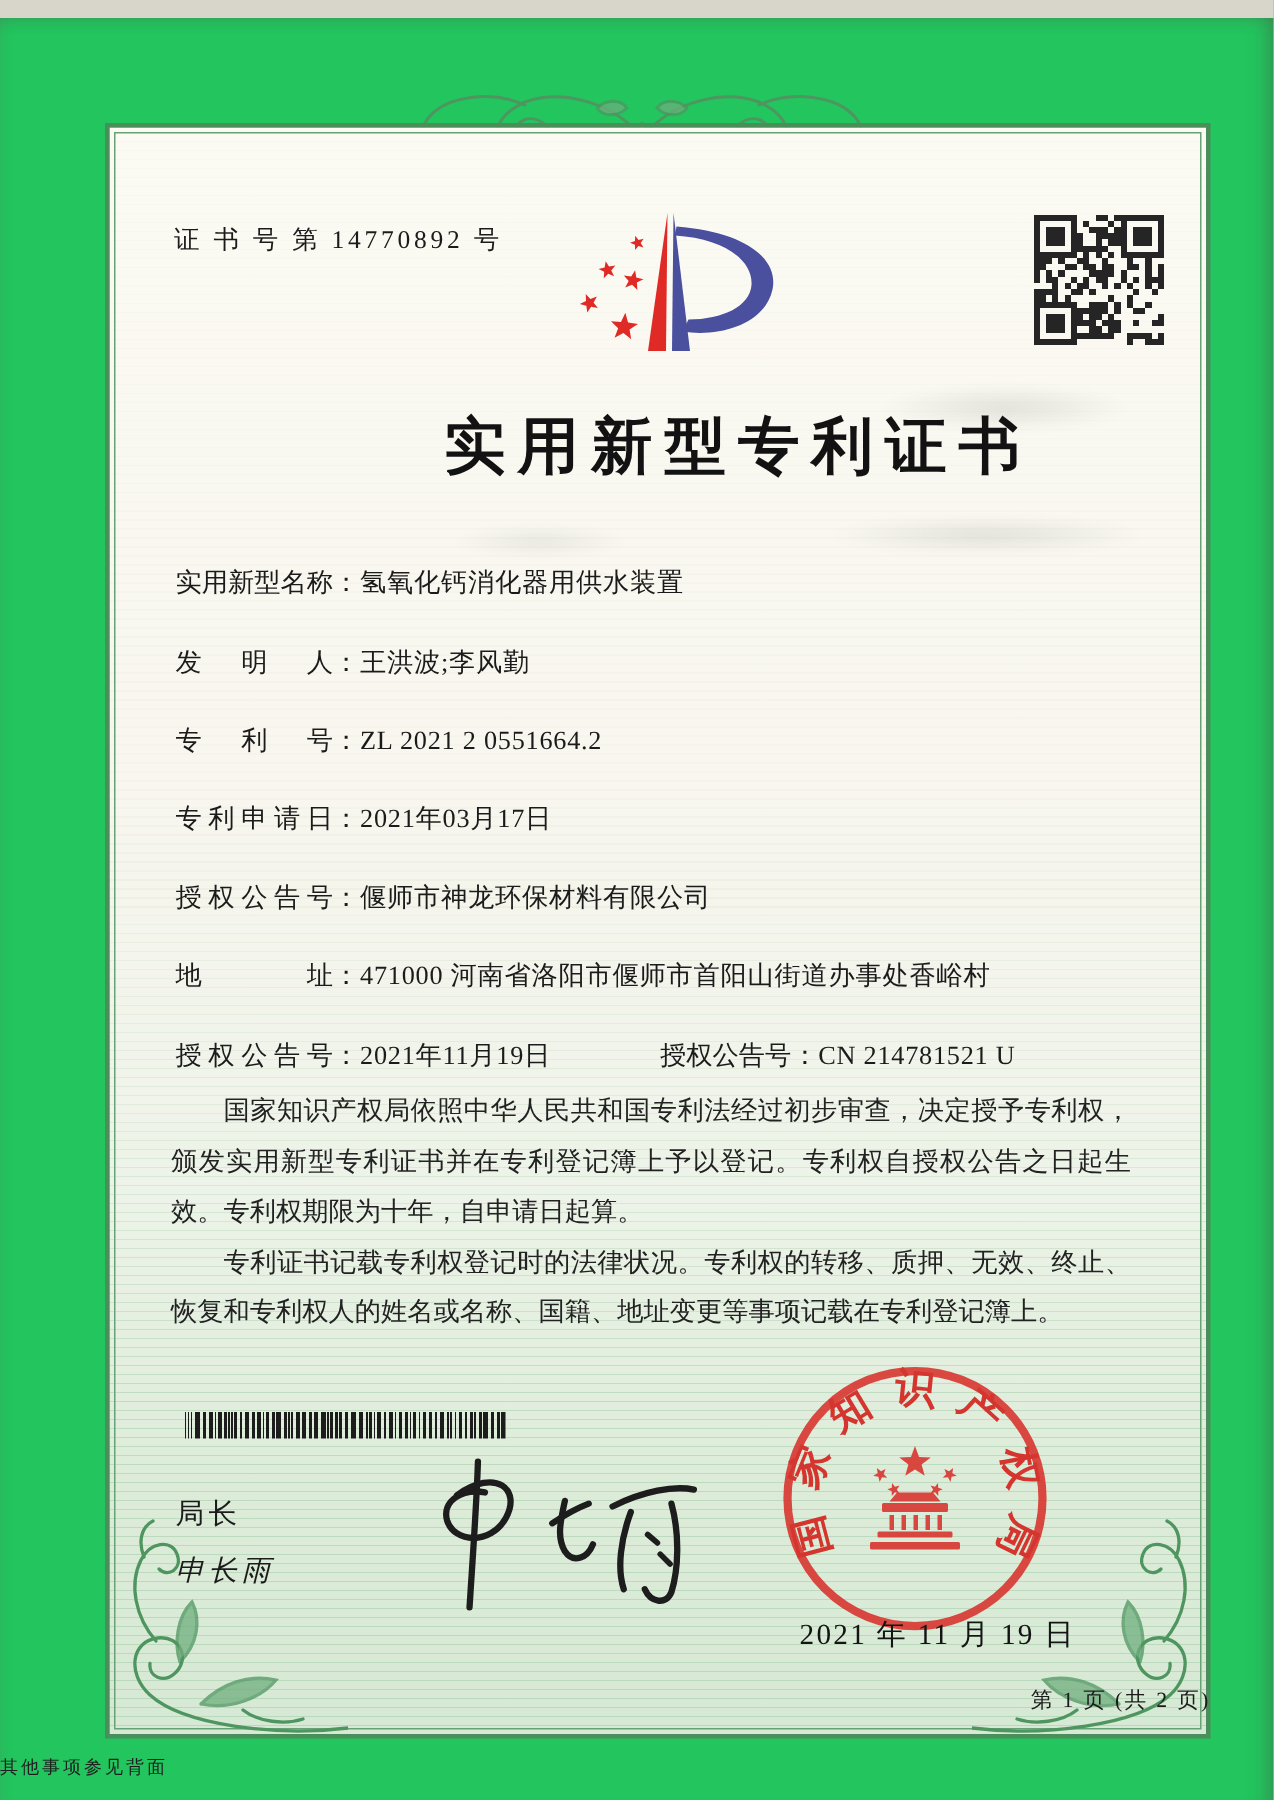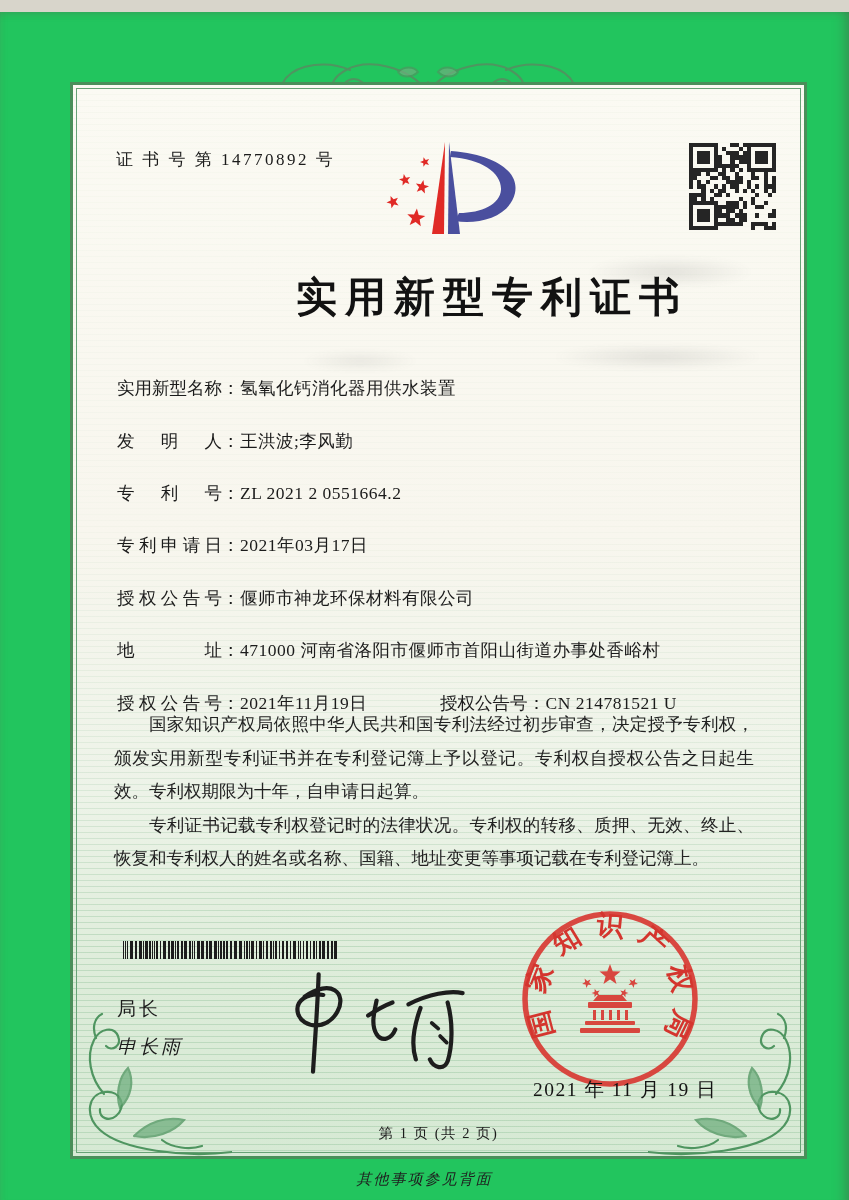--- a/index.html
+++ b/index.html
@@ -45,33 +45,33 @@
   .g3{left:300px;top:338px;width:120px;height:22px;opacity:.10;}
 
   .frow{position:absolute;left:117px;font-size:17.5px;white-space:nowrap;}
   .r0{top:364px}.r1{top:417px}.r2{top:469px}.r3{top:521px}.r4{top:574px}.r5{top:626px}.r6{top:679px}
   .flabel{display:inline-block;width:105px;text-align:justify;text-align-last:justify;vertical-align:bottom;}
   .fcolon{display:inline-block;width:18px;}
   .fvalue{letter-spacing:.5px;}
   .pair2{position:absolute;left:323px;top:0;text-align:center;}
 
   .paras{
-    position:absolute;left:114px;top:696px;width:640px;
+    position:absolute;left:114px;top:712px;width:640px;
     font-size:17.5px;line-height:33.5px;text-align:justify;color:#222;
   }
   .paras p{margin:0;text-indent:2em;}
 
   .barcode{position:absolute;left:123px;top:929px;width:214px;height:18px;}
   .seal{position:absolute;left:515px;top:893px;width:190px;height:190px;}
   .seal-date{position:absolute;left:533px;top:1064px;font-size:19.5px;letter-spacing:1.5px;color:#141414;}
   .issuer-title{position:absolute;left:117px;top:984px;font-size:19px;letter-spacing:3px;}
   .issuer-name{position:absolute;left:117px;top:1022px;font-size:19px;letter-spacing:3px;font-style:italic;}
   .signature{position:absolute;left:256px;top:952px;}
-  .page-num{position:absolute;left:70px;top:1112px;width:737px;text-align:center;font-size:14.5px;letter-spacing:1.5px;}
-  .back-note{position:absolute;left:0;top:1158px;width:849px;text-align:center;font-size:15px;letter-spacing:2px;color:#1f1f1f;font-style:italic;}
+  .page-num{position:absolute;left:70px;top:1112px;width:737px;text-align:right;font-size:14.5px;letter-spacing:1.5px;}
+  .back-note{position:absolute;left:0;top:1158px;width:849px;text-align:left;font-size:12px;letter-spacing:2px;color:#1f1f1f;}
   .ornament{position:absolute;pointer-events:none;}
   .orn-top{left:258px;top:36px;}
   .orn-bl{left:74px;top:996px;}
   .orn-br{left:648px;top:996px;transform:scaleX(-1);}
 </style>
 </head>
 <body>
 
 <div class="page">
 

